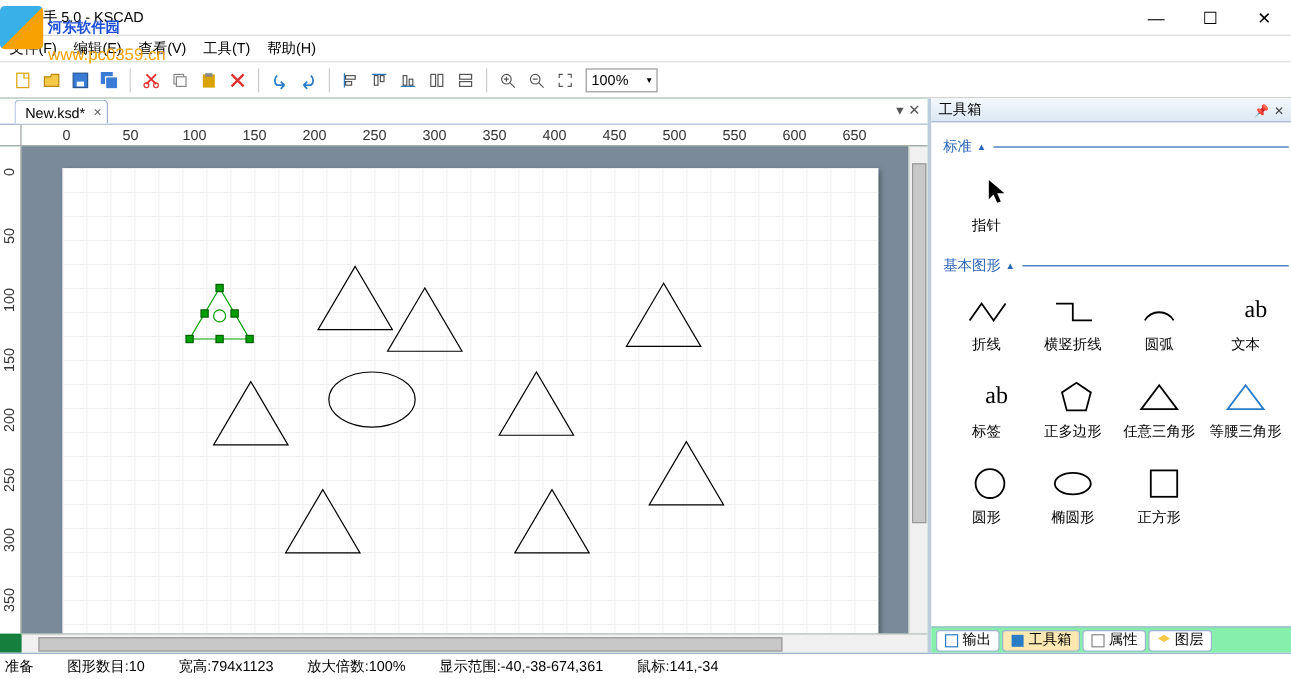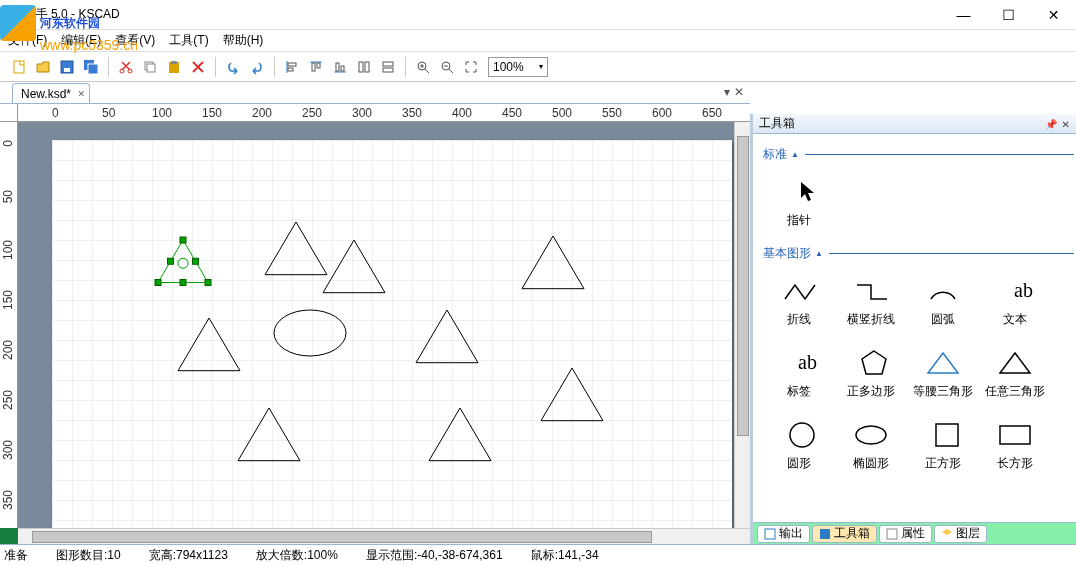--- a/index.html
+++ b/index.html
@@ -44,21 +44,21 @@
 .vscroll { width: 16px; background: #f0f0f0; border-left: 1px solid #ccc; position: relative; }
 .vscroll .thumb { position: absolute; left: 2px; width: 12px; background: #c8c8c8; border: 1px solid #999; }
 .hscroll { height: 16px; background: #f0f0f0; border-top: 1px solid #ccc; position: relative; margin-left: 18px; }
 .hscroll .thumb { position: absolute; top: 2px; height: 12px; background: #c8c8c8; border: 1px solid #999; }
 
 .viewport { position: absolute; inset: 0; background: #7a8a9a; }
 .page { position: absolute; left: 34px; top: 18px; width: 680px; height: 430px; background: #fff; box-shadow: 2px 2px 4px rgba(0,0,0,0.4); }
 .grid { position: absolute; inset: 0; background-image: linear-gradient(#e0e0e0 1px, transparent 1px), linear-gradient(90deg, #e0e0e0 1px, transparent 1px); background-size: 20px 20px; opacity: 0.5; }
 .sel-handles rect { fill: #00a000; stroke: #006000; }
 
-.toolbox { width: 326px; border-left: 3px solid #bcd; display: flex; flex-direction: column; background: #fff; margin-top: 32px; }
+.toolbox { width: 303px; border-left: 3px solid #bcd; display: flex; flex-direction: column; background: #fff; }
 .toolbox-header { height: 20px; background: linear-gradient(#f4f8fc, #dce8f4); border-bottom: 1px solid #9db4d0; display: flex; align-items: center; padding: 0 6px; justify-content: space-between; }
 .toolbox-header .hbtns span { font-size: 10px; margin-left: 4px; color: #444; }
 .toolbox-body { flex: 1; overflow-y: auto; padding: 6px 2px 6px 10px; }
 .toolbox-body::-webkit-scrollbar { width: 16px; }
 .toolbox-body::-webkit-scrollbar-track { background: #f0f0f0; }
 .toolbox-body::-webkit-scrollbar-thumb { background: #c8c8c8; border: 1px solid #999; }
 .tb-section-label { color: #2a66b8; font-size: 12px; margin: 6px 0 4px 0; display: flex; align-items: center; }
 .tb-section-label::after { content: ""; flex: 1; height: 1px; background: #2a66b8; margin-left: 6px; }
 .tb-section-label .caret { font-size: 8px; margin-left: 4px; color: #2a66b8; }
 .tb-grid { display: flex; flex-wrap: wrap; gap: 0; }
@@ -369,32 +369,32 @@
             <div class="ico">
               <svg width="30" height="28">
                 <polygon points="15,2 27,10 23,25 7,25 3,10" fill="none" stroke="#000" stroke-width="1.5"></polygon>
               </svg>
             </div>
             <div class="lbl">正多边形</div>
           </div>
           <div class="tb-item">
             <div class="ico">
               <svg width="36" height="26">
+                <polygon points="18,3 3,23 33,23" fill="none" stroke="#000" stroke-width="1.5"></polygon>
+              </svg>
+            </div>
+            <div class="lbl">任意三角形</div>
+          </div>
+          <div class="tb-item">
+            <div class="ico">
+              <svg width="36" height="26">
                 <polygon points="18,3 3,23 33,23" fill="none" stroke="#2a7cc7" stroke-width="1.5"></polygon>
               </svg>
             </div>
             <div class="lbl">等腰三角形</div>
-          </div>
-          <div class="tb-item">
-            <div class="ico">
-              <svg width="36" height="26">
-                <polygon points="18,3 3,23 33,23" fill="none" stroke="#000" stroke-width="1.5"></polygon>
-              </svg>
-            </div>
-            <div class="lbl">任意三角形</div>
           </div>
           <div class="tb-item">
             <div class="ico">
               <svg width="30" height="30">
                 <circle cx="15" cy="15" r="12" fill="none" stroke="#000" stroke-width="1.5"></circle>
               </svg>
             </div>
             <div class="lbl">圆形</div>
           </div>
           <div class="tb-item">
@@ -405,28 +405,20 @@
             </div>
             <div class="lbl">椭圆形</div>
           </div>
           <div class="tb-item">
             <div class="ico">
               <svg width="28" height="28">
                 <rect x="3" y="3" width="22" height="22" fill="none" stroke="#000" stroke-width="1.5"></rect>
               </svg>
             </div>
             <div class="lbl">正方形</div>
-          </div>
-          <div class="tb-item">
-            <div class="ico">
-              <svg width="36" height="24">
-                <rect x="3" y="3" width="30" height="18" fill="none" stroke="#000" stroke-width="1.5"></rect>
-              </svg>
-            </div>
-            <div class="lbl">长方形</div>
           </div>
         </div>
     </div>
     <div class="bottom-tabs">
       <div class="btab">
           <svg class="bico" viewBox="0 0 12 12">
             <rect x="1" y="1" width="10" height="10" fill="none" stroke="#2a7cc7"></rect>
           </svg>
           <span>输出</span>
         </div>

